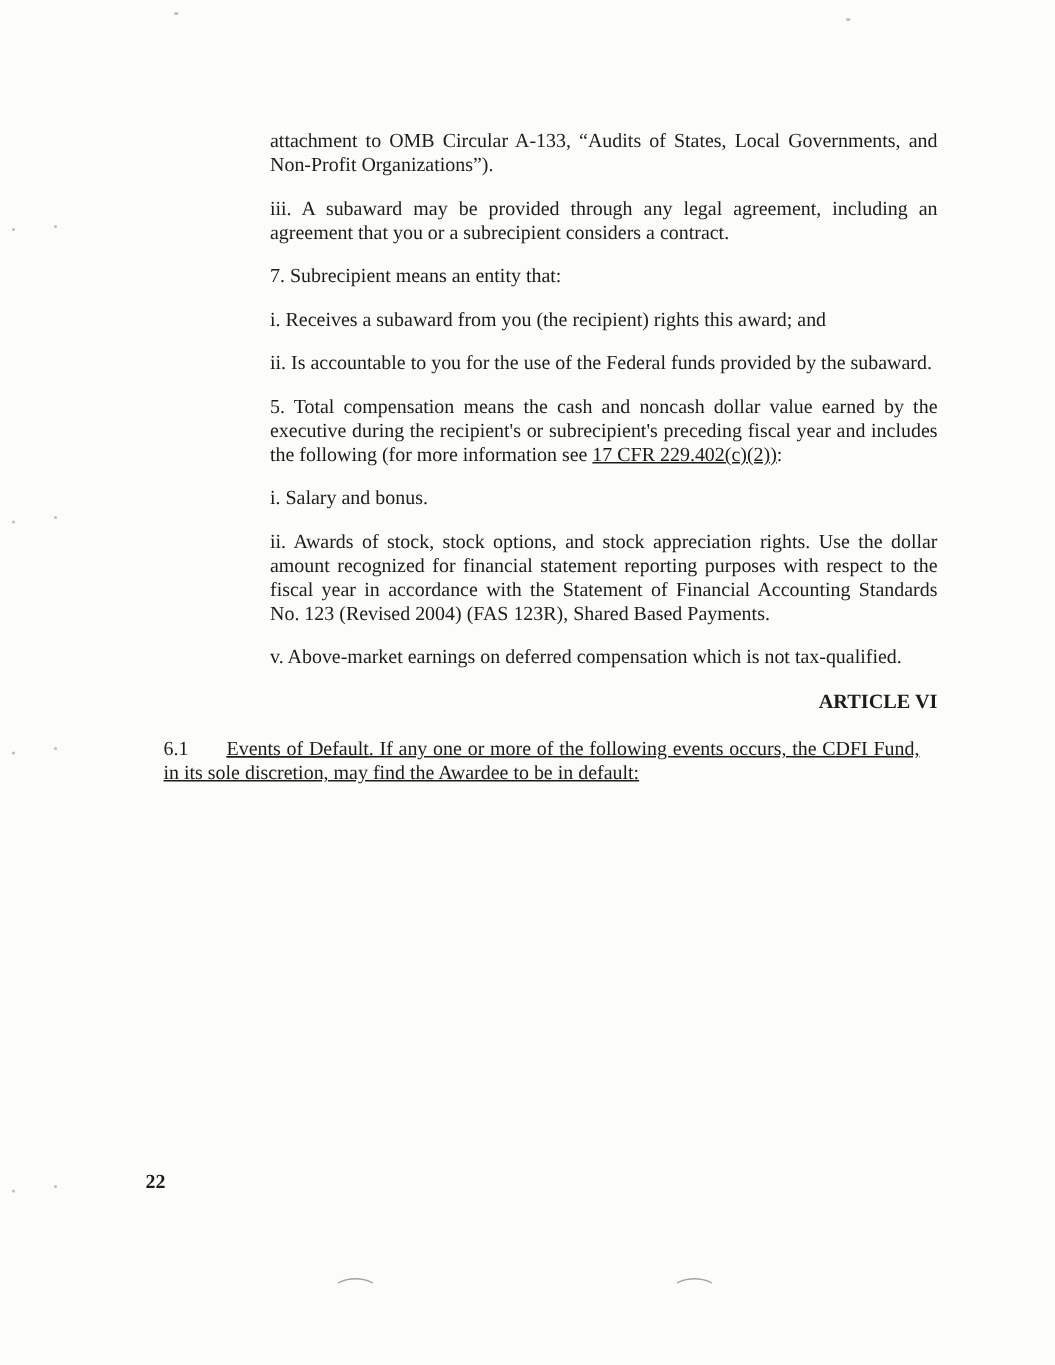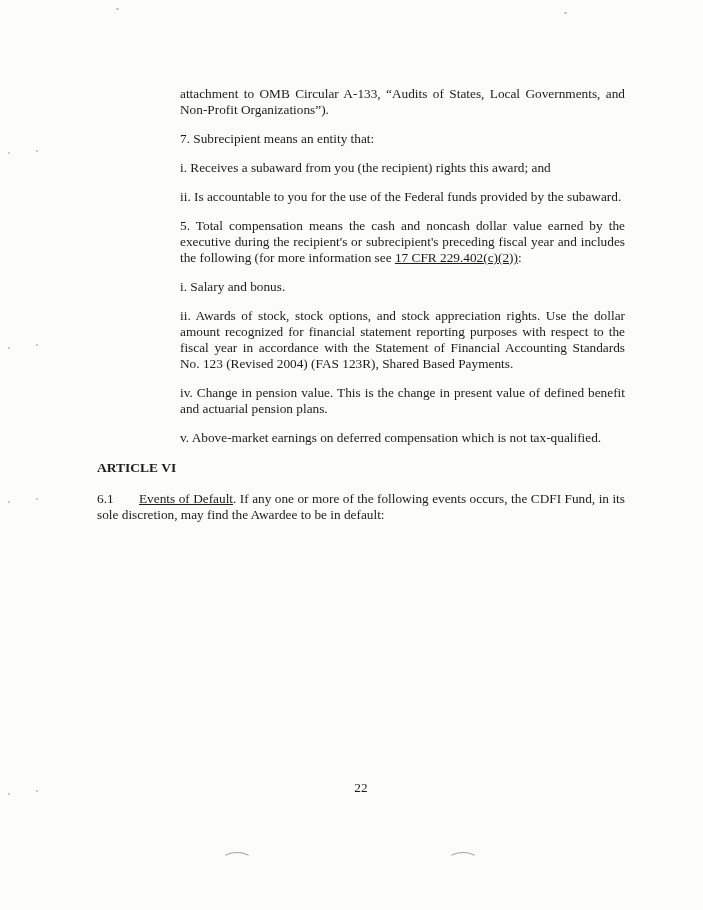--- a/index.html
+++ b/index.html
@@ -23,44 +23,45 @@
     width: 528px;
     font-size: 13.3px;
     line-height: 16px;
   }
   .para {
     margin: 0 0 13px 83px;
     text-align: justify;
   }
   .article-heading {
     margin: 10px 0 15px 0;
-    text-align: left;
+    text-align: right;
     font-weight: bold;
     font-size: 13.5px;
     line-height: 17px;
   }
   .section-para {
-    margin: 0;
+    margin: 12px;
     text-align: justify;
+    text-decoration: underline;
   }
   .sec-num {
     display: inline-block;
     width: 42px;
   }
   .u {
     text-decoration: underline;
   }
   .page-number {
     position: absolute;
     left: 97px;
     top: 780px;
     width: 528px;
-    text-align: center;
     font-size: 13.3px;
     color: #1c1c1c;
+    font-weight: bold;
   }
   
   .dot {
     position: absolute;
     background: #9a9a96;
     border-radius: 50%;
     opacity: 0.65;
   }
   .arc {
     position: absolute;
@@ -87,35 +88,35 @@
   <div class="dot" style="left:8px; top:501px; width:2px; height:2px;"></div>
   <div class="dot" style="left:36px; top:790px; width:2px; height:2px;"></div>
   <div class="dot" style="left:8px; top:793px; width:2px; height:2px;"></div>
   <div class="arc" style="left:222px; top:852px;"></div>
   <div class="arc" style="left:448px; top:852px;"></div>
 
   <div class="content">
 
     <p class="para">attachment to OMB Circular A-133, “Audits of States, Local Governments, and Non-Profit Organizations”).</p>
 
+    <p class="para">iii. A subaward may be provided through any legal agreement, including an agreement that you or a subrecipient considers a contract.</p>
 
     <p class="para">7. Subrecipient means an entity that:</p>
 
     <p class="para">i. Receives a subaward from you (the recipient) rights this award; and</p>
 
     <p class="para">ii. Is accountable to you for the use of the Federal funds provided by the subaward.</p>
 
     <p class="para"><span>5. Total compensation means the cash and noncash dollar value earned by the executive during the recipient's or subrecipient's preceding fiscal year and includes the following (for more information see </span><span class="u">17 CFR 229.402(c)(2))</span><span>:</span></p>
 
     <p class="para">i. Salary and bonus.</p>
 
     <p class="para">ii. Awards of stock, stock options, and stock appreciation rights. Use the dollar amount recognized for financial statement reporting purposes with respect to the fiscal year in accordance with the Statement of Financial Accounting Standards No. 123 (Revised 2004) (FAS 123R), Shared Based Payments.</p>
 
 
-    <p class="para">iv. Change in pension value. This is the change in present value of defined benefit and actuarial pension plans.</p>
 
     <p class="para">v. Above-market earnings on deferred compensation which is not tax-qualified.</p>
 
 
     <div class="article-heading">
       <span>ARTICLE VI</span><br>
     </div>
 
     <p class="section-para"><span class="sec-num">6.1</span><span class="u">Events of Default</span><span>. If any one or more of the following events occurs, the CDFI Fund, in its sole discretion, may find the Awardee to be in default:</span></p>
 

